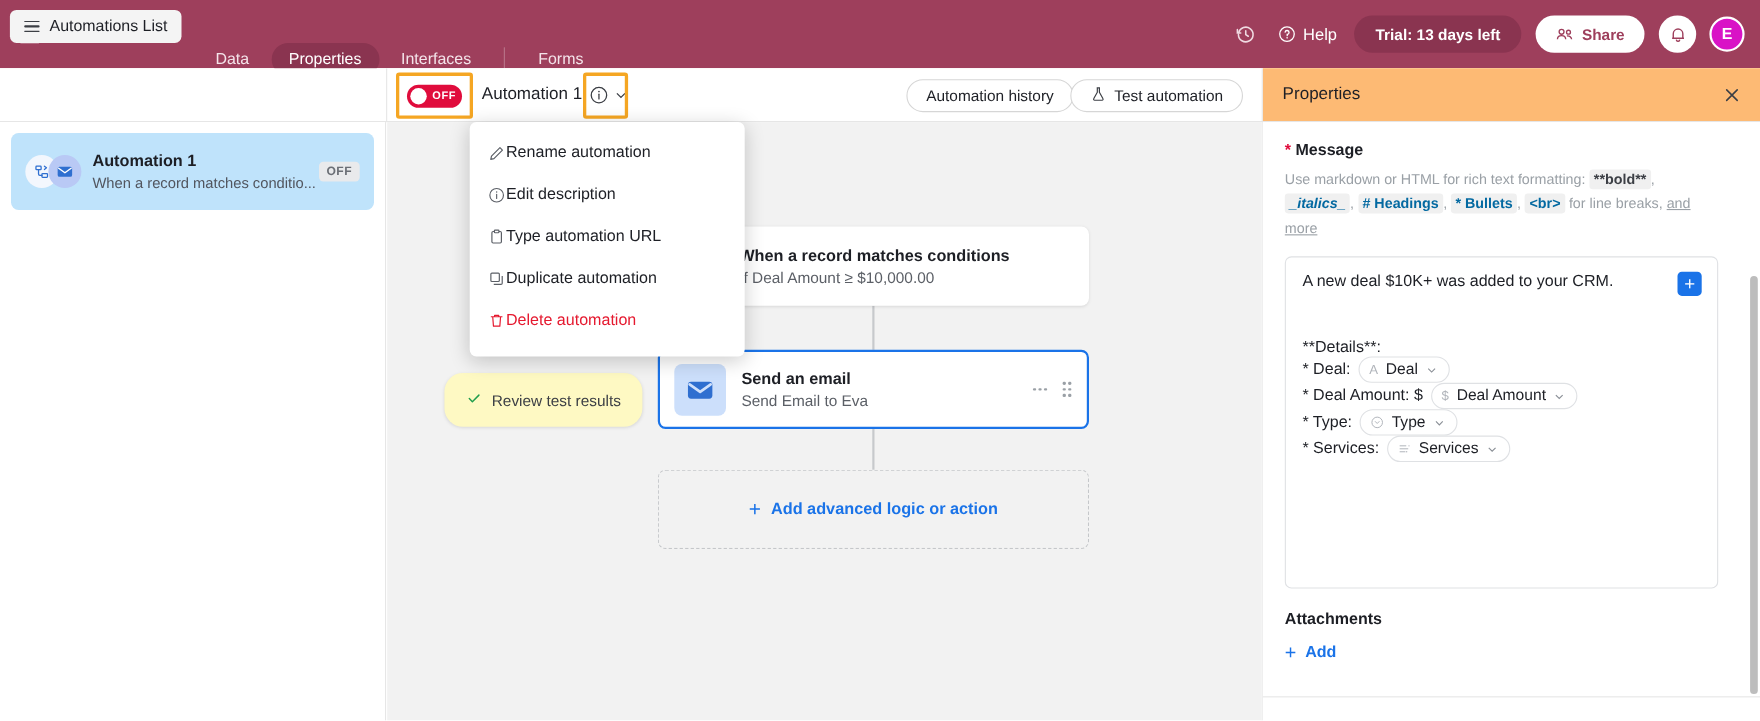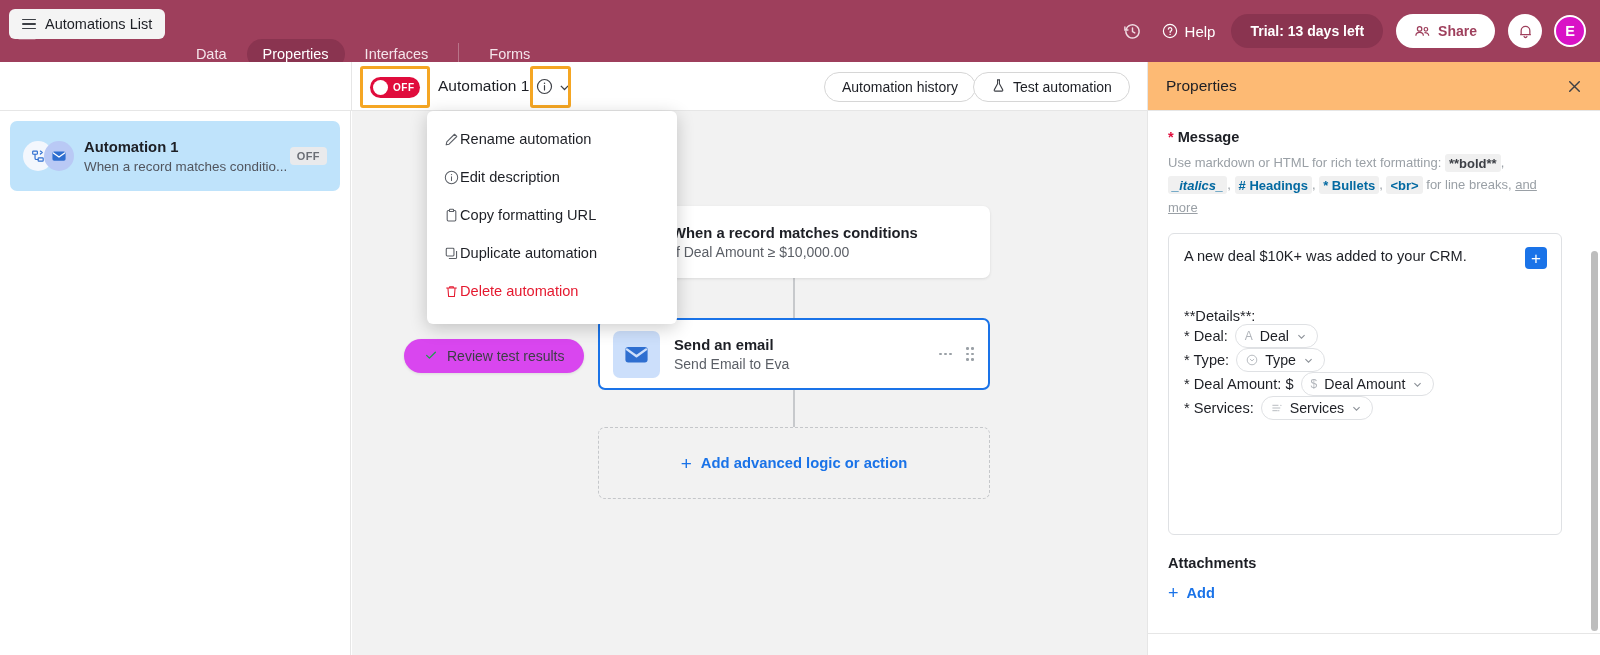--- a/index.html
+++ b/index.html
@@ -127,21 +127,21 @@
   .dots3 { display:flex; gap:2.5px; }
   .dots3 i { width:2.6px; height:2.6px; border-radius:50%; background:#9aa0a6; display:block; }
   .grip { display:grid; grid-template-columns:repeat(2,2.6px); grid-template-rows:repeat(3,2.6px); gap:2.8px; }
   .grip i { width:2.6px; height:2.6px; border-radius:50%; background:#9aa0a6; display:block; }
 
   .connector { position:absolute; left:441px; width:2px; background:#c7c9cc; }
   #conn1 { top:167px; height:40px; }
   #conn2 { top:279px; height:37px; }
 
   .review-pill {
-    position:absolute; left:52px; top:228px; height:34px; background:#d946ef;
+    position:absolute; left:52px; top:228px; height:49px; background:#fef9c3;
     border-radius:17px; box-shadow:0 1px 3px rgba(0,0,0,.10);
     display:flex; align-items:center; gap:9px; padding:0 20px;
     font-size:14px; color:#3c3f45; white-space:nowrap;
   }
 
   .add-block {
     position:absolute; left:246px; top:316px; width:392px; height:72px;
     border:1.5px dashed #c5c7ca; border-radius:7px;
     display:flex; align-items:center; justify-content:center; gap:9px;
     color:#1a73e8; font-size:14.8px; font-weight:bold;
@@ -457,42 +457,42 @@
             <span>Deal</span>
             <span class="tk-cv">
               <svg width="11" height="11" viewBox="0 0 16 16" fill="none" stroke="#8a8f96" stroke-width="1.5">
                   <path d="M3.5 6l4.5 4.5L12.5 6"></path>
                 </svg>
             </span>
           </span>
         </div>
 
         <div class="msg-row">
+          <span>* Deal Amount: $</span>
+          <span class="token">
+            <span class="tk-ic">$</span>
+            <span>Deal Amount</span>
+            <span class="tk-cv">
+              <svg width="11" height="11" viewBox="0 0 16 16" fill="none" stroke="#8a8f96" stroke-width="1.5">
+                  <path d="M3.5 6l4.5 4.5L12.5 6"></path>
+                </svg>
+            </span>
+          </span>
+        </div>
+
+        <div class="msg-row">
           <span>* Type:</span>
           <span class="token">
             <span class="tk-ic">
               <svg width="12" height="12" viewBox="0 0 16 16" fill="none" stroke="#b0b4ba" stroke-width="1.2">
                   <circle cx="8" cy="8" r="6.4"></circle>
                   <path d="M5.3 6.6L8 9.3l2.7-2.7"></path>
                 </svg>
             </span>
             <span>Type</span>
-            <span class="tk-cv">
-              <svg width="11" height="11" viewBox="0 0 16 16" fill="none" stroke="#8a8f96" stroke-width="1.5">
-                  <path d="M3.5 6l4.5 4.5L12.5 6"></path>
-                </svg>
-            </span>
-          </span>
-        </div>
-
-        <div class="msg-row">
-          <span>* Deal Amount: $</span>
-          <span class="token">
-            <span class="tk-ic">$</span>
-            <span>Deal Amount</span>
             <span class="tk-cv">
               <svg width="11" height="11" viewBox="0 0 16 16" fill="none" stroke="#8a8f96" stroke-width="1.5">
                   <path d="M3.5 6l4.5 4.5L12.5 6"></path>
                 </svg>
             </span>
           </span>
         </div>
 
         <div class="msg-row">
           <span>* Services:</span>
@@ -544,21 +544,21 @@
       </span>
       <span>Edit description</span>
     </div>
     <div class="menu-item">
       <span class="mi-ic">
         <svg width="15" height="15" viewBox="0 0 16 16" fill="none" stroke="#5b5f66" stroke-width="1.15" stroke-linejoin="round">
           <rect x="3.4" y="2.6" width="9.2" height="11.2" rx="1.2"></rect>
             <rect x="5.8" y="1.3" width="4.4" height="2.5" rx="0.7" fill="#fff"></rect>
         </svg>
       </span>
-      <span>Copy formatting URL</span>
+      <span>Type automation URL</span>
     </div>
     <div class="menu-item">
       <span class="mi-ic">
         <svg width="15" height="15" viewBox="0 0 16 16" fill="none" stroke="#5b5f66" stroke-width="1.15" stroke-linejoin="round">
           <rect x="2.4" y="2.4" width="8.2" height="8.2" rx="1"></rect>
             <path d="M5.2 13.4h7a1.2 1.2 0 0 0 1.2-1.2v-7"></path>
         </svg>
       </span>
       <span>Duplicate automation</span>
     </div>

